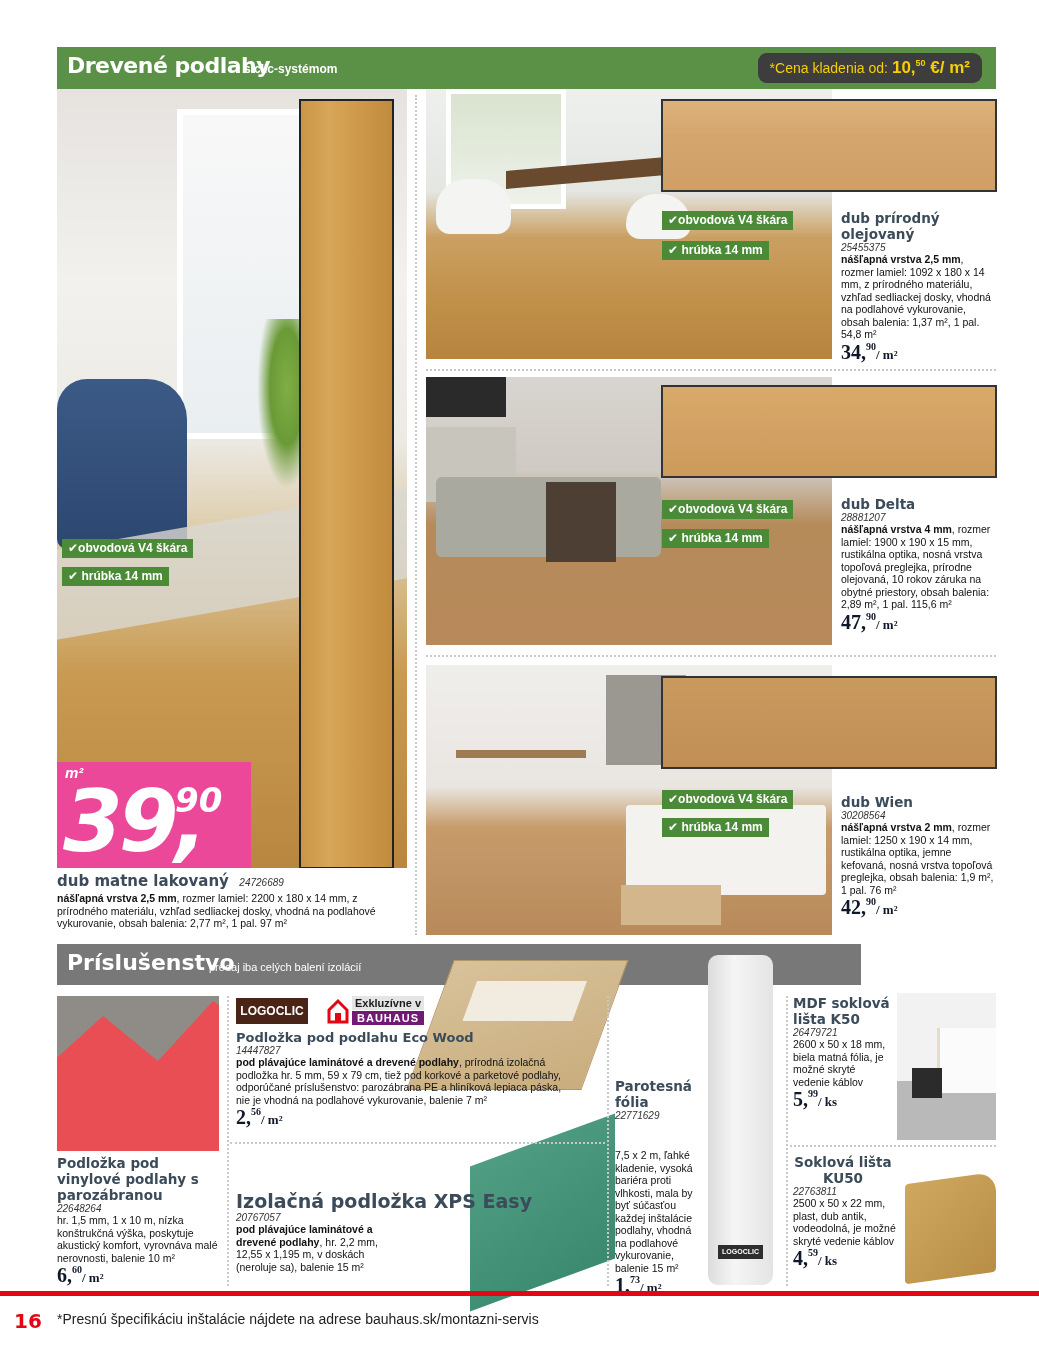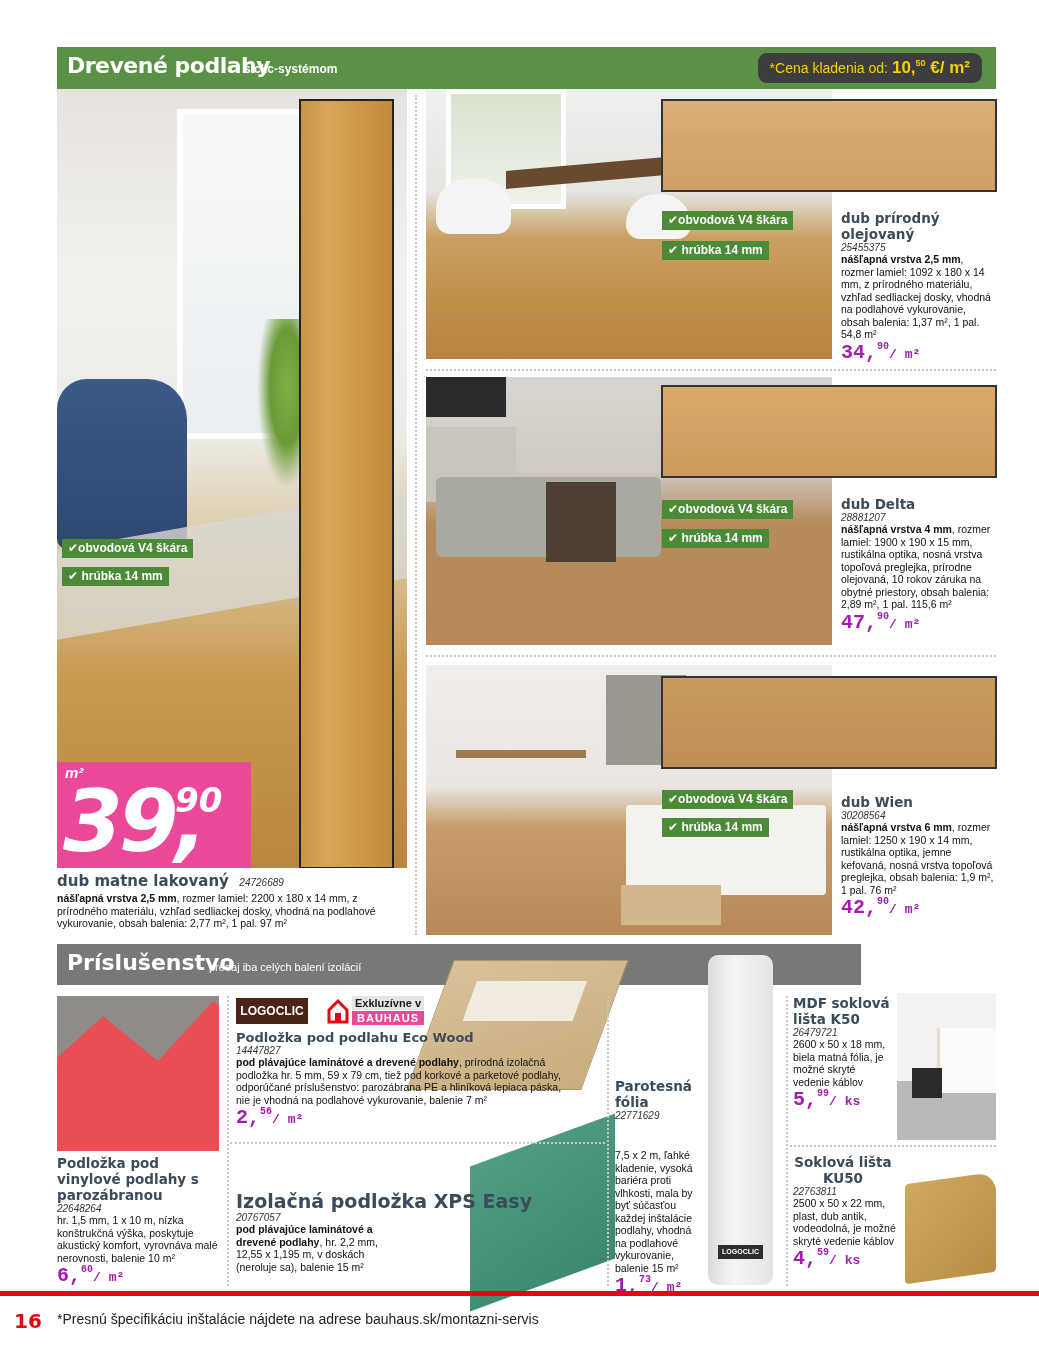--- a/index.html
+++ b/index.html
@@ -31,21 +31,21 @@
 
   .bigprice { left: 57px; top: 762px; width: 194px; height: 106px; background: #ec4899; color: #fff; font-style: italic; }
   .bigprice .m2 { position: absolute; left: 8px; top: 2px; font-size: 15px; font-weight: bold; }
   .bigprice .int { position: absolute; left: 6px; top: 6px; font-size: 86px; font-weight: bold; letter-spacing: -4px; line-height: 1; font-family: "DejaVu Sans", sans-serif; }
   .bigprice .cents { position: absolute; left: 118px; top: 18px; font-size: 34px; font-weight: bold; font-family: "DejaVu Sans", sans-serif; }
 
   .pname { color: #3b4b5a; font-weight: bold; font-family: "DejaVu Sans", sans-serif; }
   .pcode { font-style: italic; font-size: 10px; color: #333; }
   .pdesc { font-size: 11.5px; line-height: 13.5px; color: #111; }
   .pdesc b { font-weight: bold; }
-  .price { font-weight: bold; font-size: 20px; color: #a21caf; font-family: Liberation Mono, monospace; white-space: nowrap; }
+  .price { font-weight: bold; font-size: 20px; color: #0f172a; font-family: Liberation Serif, serif; white-space: nowrap; }
   .price sup { font-size: 10px; vertical-align: 9px; }
   .price .unit { font-size: 13px; }
 
   .vdots { border-left: 2px dotted #c8c8c8; width: 0; }
   .hdots { border-top: 2px dotted #c8c8c8; height: 0; }
 
   .room { overflow: hidden; }
   .room2 { left: 426px; top: 89px; width: 406px; height: 270px;
     background: linear-gradient(180deg,#eef0ee 0%, #e4e6e2 38%, #caa062 55%, #c08f48 80%, #b78440 100%); }
   .room3 { left: 426px; top: 377px; width: 406px; height: 268px;
@@ -152,21 +152,21 @@
 <div class="abs" style="left:841px;top:496px;width:155px;">
   <div class="pname" style="font-size:13.5px;">dub Delta</div>
   <div class="pcode">28881207</div>
   <div class="pdesc" style="font-size:10.5px;line-height:12.5px;"><b>nášľapná vrstva 4 mm</b><span>, rozmer lamiel: 1900 x 190 x 15 mm, rustikálna optika, nosná vrstva topoľová preglejka, prírodne olejovaná, 10 rokov záruka na obytné priestory, obsah balenia: 2,89 m², 1 pal. 115,6 m²</span></div>
   <div class="price"><span>47,</span><sup>90</sup><span class="unit">/ m²</span></div>
 </div>
 
 <div class="abs" style="left:841px;top:794px;width:155px;">
   <div class="pname" style="font-size:13.5px;">dub Wien</div>
   <div class="pcode">30208564</div>
-  <div class="pdesc" style="font-size:10.5px;line-height:12.5px;"><b>nášľapná vrstva 6 mm</b><span>, rozmer lamiel: 1250 x 190 x 14 mm, rustikálna optika, jemne kefovaná, nosná vrstva topoľová preglejka, obsah balenia: 1,9 m², 1 pal. 76 m²</span></div>
+  <div class="pdesc" style="font-size:10.5px;line-height:12.5px;"><b>nášľapná vrstva 2 mm</b><span>, rozmer lamiel: 1250 x 190 x 14 mm, rustikálna optika, jemne kefovaná, nosná vrstva topoľová preglejka, obsah balenia: 1,9 m², 1 pal. 76 m²</span></div>
   <div class="price"><span>42,</span><sup>90</sup><span class="unit">/ m²</span></div>
 </div>
 
 <div class="abs acc-hdr">
   <div class="abs acc-title">Príslušenstvo</div>
   <div class="abs acc-sub">predaj iba celých balení izolácií</div>
 </div>
 
 <div class="abs" style="left:430px;top:960px;width:175px;height:130px;background:linear-gradient(160deg,#d8c29a,#c9ad7e);transform:skewX(-20deg);border:1px solid #b49566;">
   <div class="abs" style="left:30px;top:20px;width:110px;height:40px;background:#f1ebe0;"></div>
@@ -196,21 +196,21 @@
 <div class="abs hdots" style="left:790px;top:1145px;width:206px;"></div>
 
 <div class="abs" style="left:236px;top:998px;width:72px;height:26px;background:#4b2418;color:#fff;font-weight:bold;font-size:12px;line-height:26px;text-align:center;">LOGOCLIC</div>
 <div class="abs" style="left:327px;top:998px;width:22px;height:26px;">
   <svg width="22" height="26" viewBox="0 0 22 26">
       <path d="M2 12 L11 3 L20 12 L20 24 L2 24 Z" fill="none" stroke="#e30613" stroke-width="3"></path>
       <rect x="8" y="15" width="6" height="9" fill="#e30613"></rect>
     </svg>
 </div>
 <div class="abs" style="left:352px;top:996px;width:72px;height:14px;background:#e5e5e5;font-size:11px;font-weight:bold;line-height:14px;text-align:center;">Exkluzívne v</div>
-<div class="abs" style="left:352px;top:1011px;width:72px;height:14px;background:#ec4899;color:#fff;font-size:11px;font-weight:bold;line-height:14px;text-align:center;letter-spacing:1px;">BAUHAUS</div>
+<div class="abs" style="left:352px;top:1011px;width:72px;height:14px;background:#701a75;color:#fff;font-size:11px;font-weight:bold;line-height:14px;text-align:center;letter-spacing:1px;">BAUHAUS</div>
 
 <div class="abs" style="left:236px;top:1030px;width:365px;">
   <div class="pname" style="font-size:13px;">Podložka pod podlahu Eco Wood</div>
   <div class="pcode">14447827</div>
   <div class="pdesc" style="font-size:10.5px;line-height:12.5px;width:330px;"><b>pod plávajúce laminátové a drevené podlahy</b><span>, prírodná izolačná podložka hr. 5 mm, 59 x 79 cm, tiež pod korkové a parketové podlahy, odporúčané príslušenstvo: parozábrana PE a hliníková lepiaca páska, nie je vhodná na podlahové vykurovanie, balenie 7 m²</span></div>
   <div class="price"><span>2,</span><sup>56</sup><span class="unit">/ m²</span></div>
 </div>
 
 <div class="abs" style="left:57px;top:1155px;width:170px;">
   <div class="pname" style="font-size:13.5px;line-height:16px;">Podložka pod vinylové podlahy s parozábranou</div>

